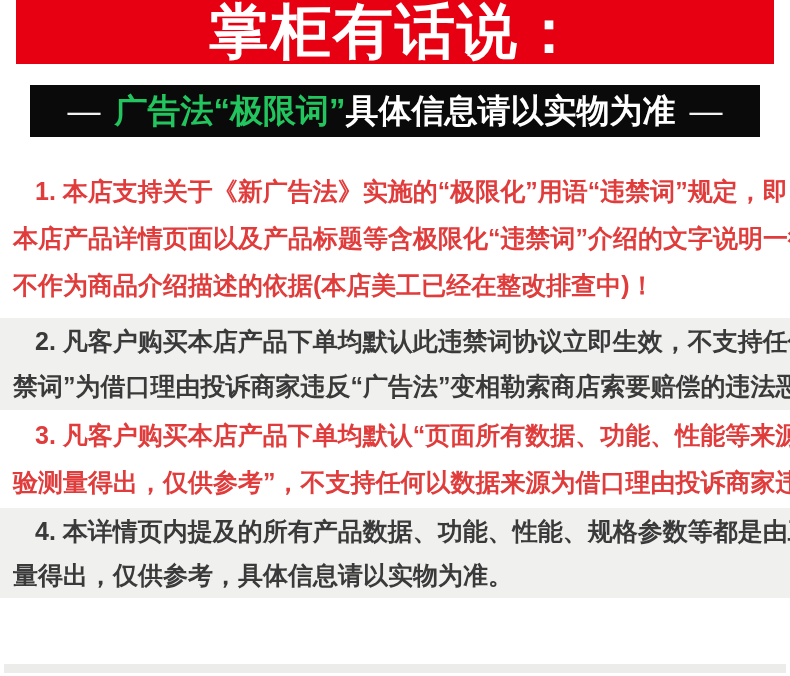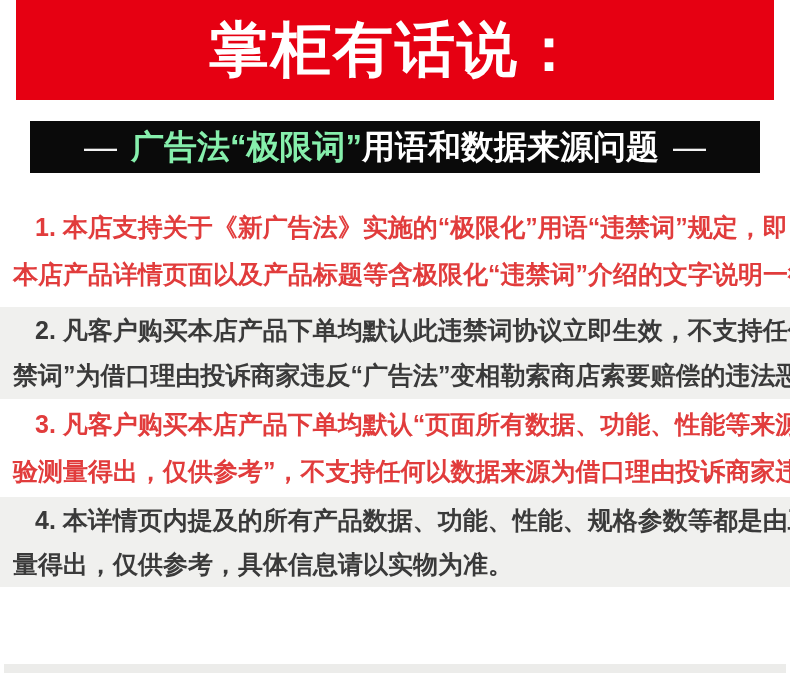--- a/index.html
+++ b/index.html
@@ -9,21 +9,21 @@
     width: 790px;
     height: 676px;
     margin: 0 auto;
     background: #ffffff;
     overflow: hidden;
     font-family: "Liberation Sans", sans-serif;
   }
   
   .banner {
     margin: 0 16px;
-    height: 100px;
+    height: 64px;
     background: #e60012;
     display: flex;
     align-items: center;
     justify-content: center;
     text-align: center;
   }
   .banner-title {
     color: #ffffff;
     font-size: 60px;
     font-weight: bold;
@@ -37,21 +37,21 @@
     background: #0a0a0a;
     display: flex;
     align-items: center;
     justify-content: center;
     font-size: 33px;
     font-weight: bold;
     white-space: nowrap;
     color: #ffffff;
   }
   .subtitle-bar .dash { margin: 0 14px; font-weight: normal; color: #f2f2f2; }
-  .subtitle-bar .hl { color: #86efac; }
+  .subtitle-bar .hl { color: #22c55e; }
   
   .block {
     padding: 0 13px;
     font-size: 25px;
     font-weight: bold;
     white-space: nowrap;
     overflow: hidden;
   }
   .block .pline { display: block; }
   .block .first { padding-left: 22px; }
@@ -89,27 +89,28 @@
 
 <div class="page">
 
   <div class="banner">
     <div class="banner-title">掌柜有话说：</div>
   </div>
 
   <div class="subtitle-bar">
     <span class="dash">—</span>
     <span class="hl">广告法“极限词”</span>
-    <span>用语和数据来源问题</span>
+    <span>具体信息请以实物为准</span>
     <span class="dash">—</span>
   </div>
 
   <div class="block b1 red-text">
     <span class="pline first">1. 本店支持关于《新广告法》实施的“极限化”用语“违禁词”规定，即日起，凡是</span>
     <span class="pline">本店产品详情页面以及产品标题等含极限化“违禁词”介绍的文字说明一律立即失效，</span>
+    <span class="pline">不作为商品介绍描述的依据(本店美工已经在整改排查中)！</span>
   </div>
 
   <div class="block b2 black-text gray-bg">
     <span class="pline first">2. 凡客户购买本店产品下单均默认此违禁词协议立即生效，不支持任何以极限化“违</span>
     <span class="pline">禁词”为借口理由投诉商家违反“广告法”变相勒索商店索要赔偿的违法恶意行为!</span>
   </div>
 
   <div class="block b3 red-text">
     <span class="pline first">3. 凡客户购买本店产品下单均默认“页面所有数据、功能、性能等来源由工厂内部实</span>
     <span class="pline">验测量得出，仅供参考”，不支持任何以数据来源为借口理由投诉商家违反“广告法”</span>

